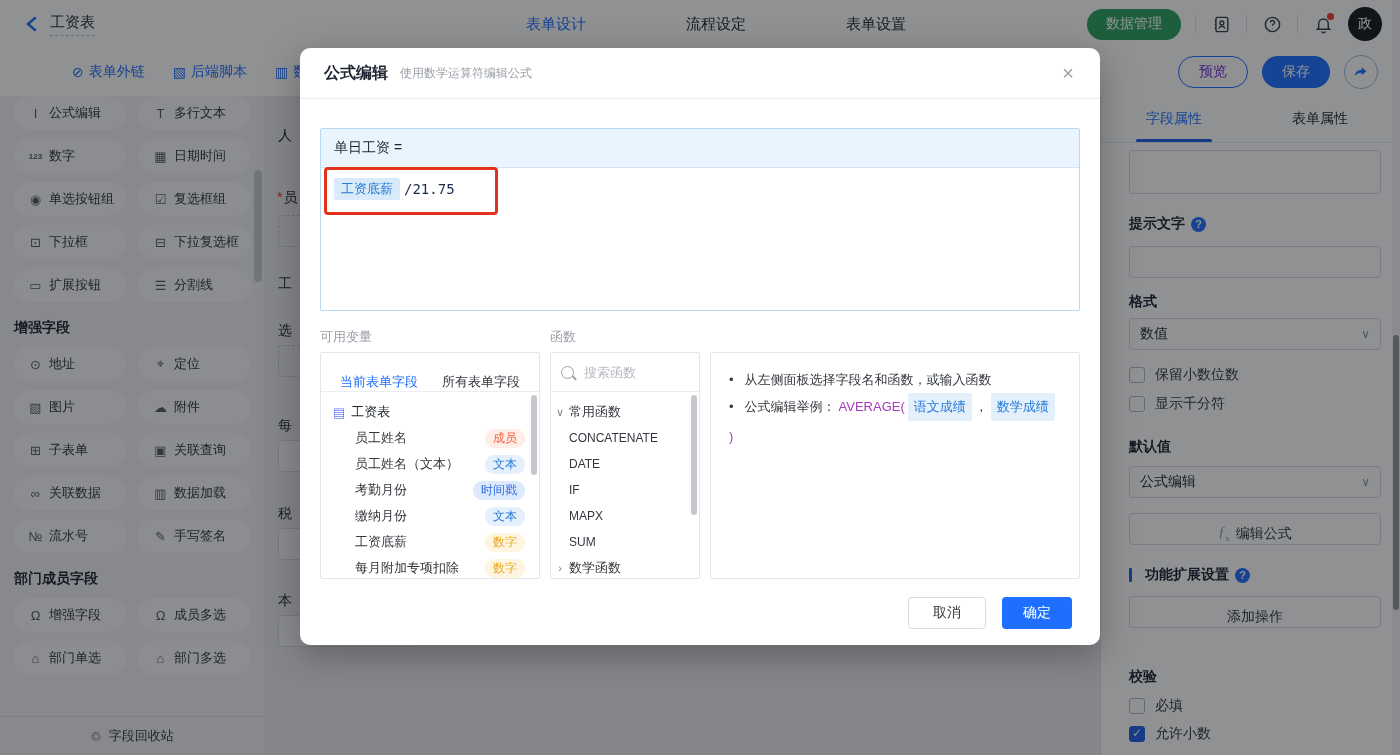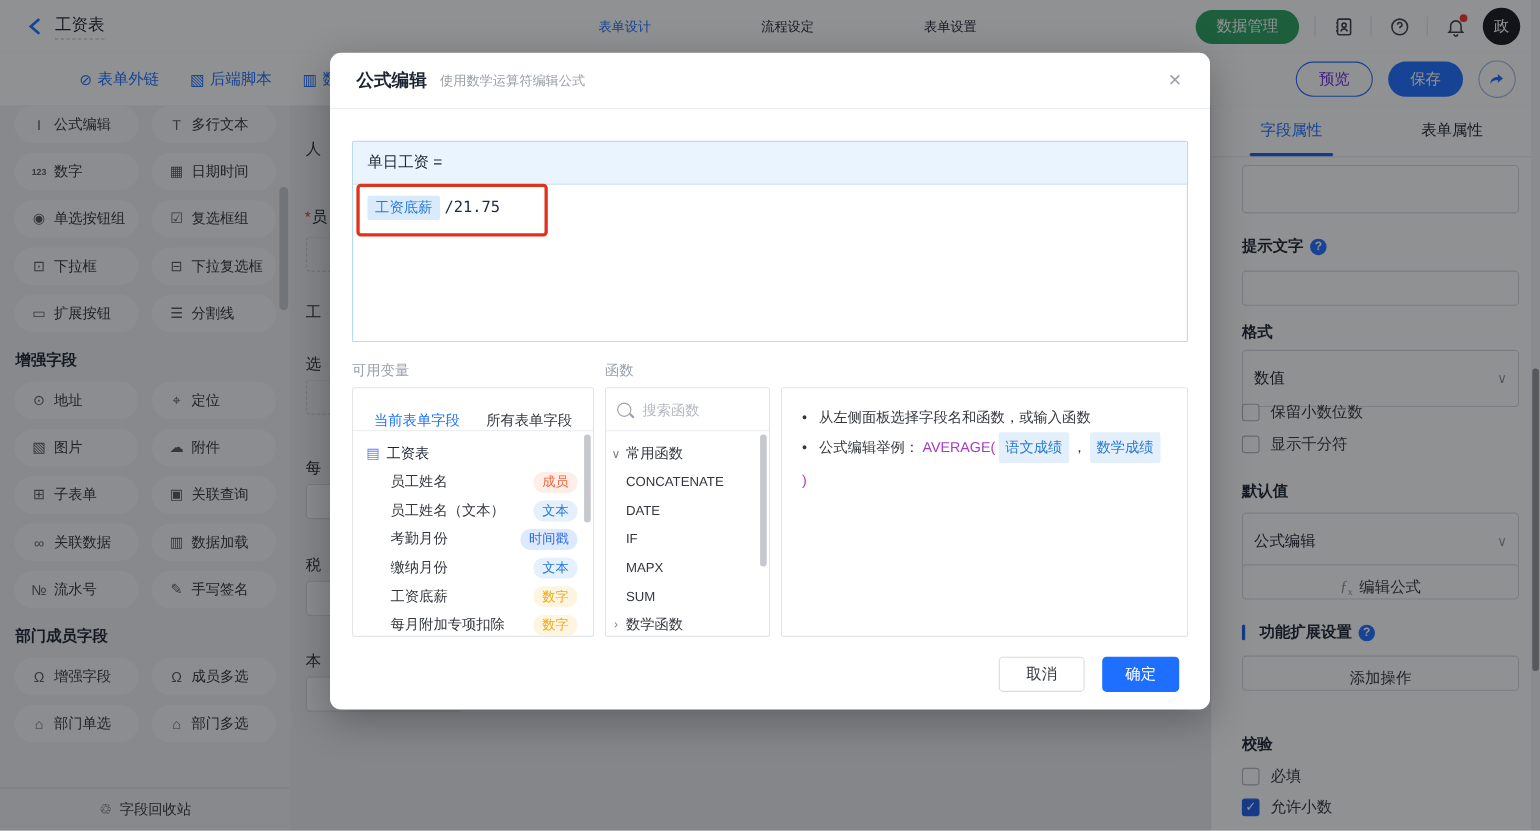--- a/index.html
+++ b/index.html
@@ -4,21 +4,21 @@
 <style>
   html,body{margin:0;padding:0;width:1400px;height:755px;overflow:hidden;
     font-family:"Liberation Sans","DejaVu Sans",sans-serif;color:#1b2430;background:#e9ebee;}
   .page{position:absolute;inset:0;}
   
   .topbar{position:absolute;left:0;top:0;width:1400px;height:48px;background:#fff;display:flex;align-items:center;}
   .tb-left{display:flex;align-items:center;margin-left:22px;}
   .back{width:20px;height:20px;display:flex;align-items:center;justify-content:center;cursor:pointer;}
   .tb-title{font-size:15px;margin-left:8px;border-bottom:1px dashed #b9bdc4;padding-bottom:3px;}
   .tb-tabs{position:absolute;left:50%;transform:translateX(-50%);display:flex;gap:68px;}
-  .tb-tab{font-size:12px;color:#1b2430;cursor:pointer;margin-left:32px;}
+  .tb-tab{font-size:15px;color:#1b2430;cursor:pointer;margin-left:32px;}
   .tb-tab[data-active="true"]{color:#1e6fff;}
   .tb-right{position:absolute;right:18px;display:flex;align-items:center;gap:14px;}
   .btn-green{background:#2ba15e;color:#fff;font-size:14px;border:none;border-radius:17px;height:31px;padding:0 19px;cursor:pointer;font-family:inherit;}
   .vsep{width:1px;height:18px;background:#e2e4e8;}
   .tb-ic{width:22px;height:22px;display:flex;align-items:center;justify-content:center;position:relative;cursor:pointer;}
   .red-dot{position:absolute;right:0;top:0;width:7px;height:7px;border-radius:50%;background:#f03b2d;}
   .avatar{width:34px;height:34px;border-radius:50%;background:#15181d;color:#fff;font-size:14px;display:flex;align-items:center;justify-content:center;cursor:pointer;}
   
   .toolbar{position:absolute;left:0;top:48px;width:1400px;height:48px;background:#fff;display:flex;align-items:center;}
   .tl-links{display:flex;margin-left:72px;gap:28px;}
@@ -45,21 +45,21 @@
   .cv-box.dashed{background:transparent;border-style:dashed;border-color:#c3c6cc;}
   
   .props{position:absolute;left:1100px;top:96px;width:292px;height:659px;background:#fff;border-left:1px solid #e6e8ec;}
   .pr-tabs{height:46px;border-bottom:1px solid #e8eaee;display:flex;font-family:Liberation Mono, monospace;}
   .pr-tab{flex:1;display:flex;align-items:center;justify-content:center;font-size:14px;color:#1b2430;cursor:pointer;position:relative;}
   .pr-tab[data-active="true"]{color:#1e6fff;}
   .pr-tab[data-active="true"]::after{content:"";position:absolute;bottom:0;left:50%;transform:translateX(-50%);width:76px;height:3px;background:#1e5eea;border-radius:2px;}
   .pr-el{position:absolute;left:28px;right:12px;}
   .pr-label{font-size:14px;font-weight:bold;color:#1b2430;display:flex;align-items:center;gap:6px;}
   .pr-box{border:1px solid #d9dbe0;border-radius:4px;background:#fff;}
-  .pr-select{height:30px;border:1px solid #d9dbe0;border-radius:4px;display:flex;align-items:center;padding:10px 10px;font-size:14px;color:#1b2430;cursor:pointer;}
+  .pr-select{height:30px;border:1px solid #d9dbe0;border-radius:4px;display:flex;align-items:center;padding:0 10px;font-size:14px;color:#1b2430;cursor:pointer;}
   .pr-select .chev{margin-left:auto;color:#8f93a0;font-size:12px;}
   .pr-btn{height:32px;border:1px solid #d9dbe0;border-radius:4px;background:#fff;width:100%;font-size:14px;color:#33373d;cursor:pointer;display:flex;align-items:flex-end;justify-content:center;gap:6px;font-family:inherit;}
   .fx{color:#8f93a0;font-style:italic;font-family:"Liberation Serif",serif;}
   .fx sub{font-size:9px;font-style:normal;}
   .cbrow{display:flex;align-items:center;gap:10px;font-size:14px;color:#33373d;cursor:pointer;}
   .cb{width:16px;height:16px;border:1.5px solid #b4b7be;border-radius:3px;box-sizing:border-box;flex:none;position:relative;background:#fff;}
   .cb[data-checked="true"]{background:#1e5eea;border-color:#1e5eea;}
   .cb[data-checked="true"]::after{content:"✓";position:absolute;color:#fff;font-size:12px;left:2px;top:-1px;}
   .qmark{width:15px;height:15px;border-radius:50%;background:#1e6fff;color:#fff;font-size:11px;line-height:15px;text-align:center;flex:none;cursor:pointer;}
   .qmark::after{content:"?";}

